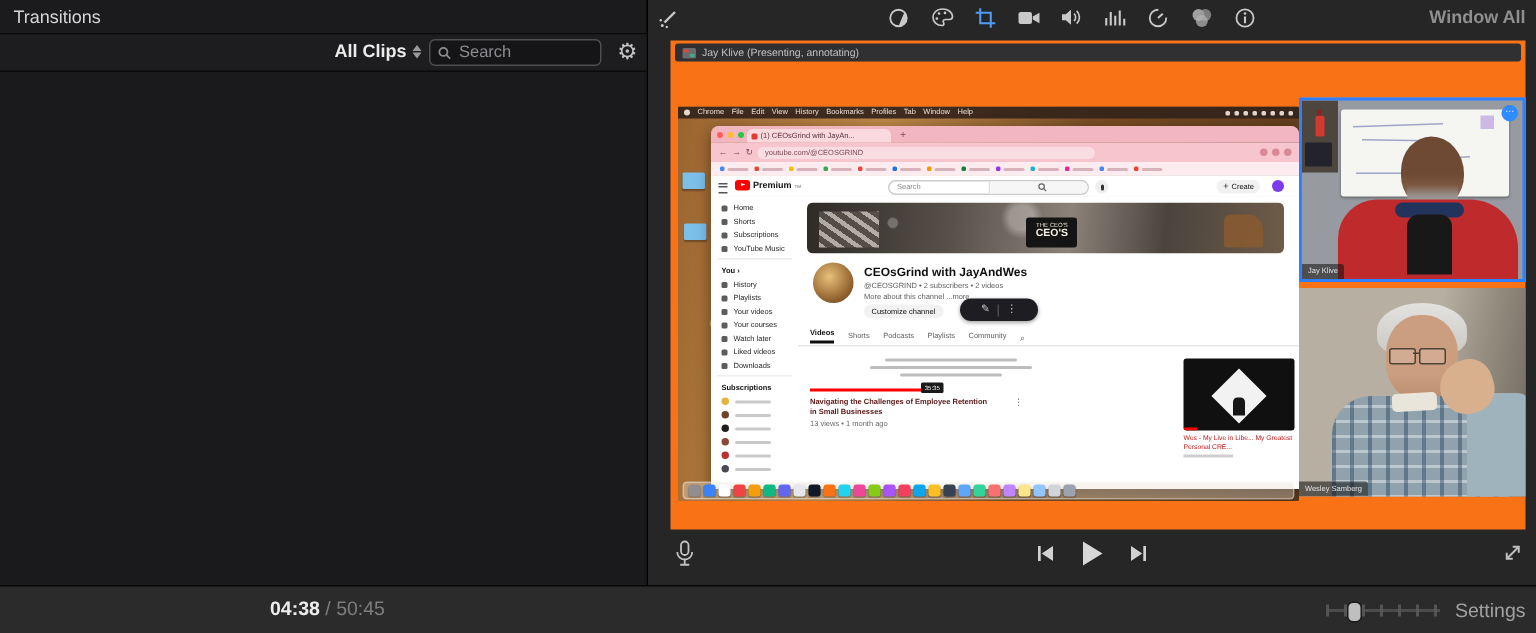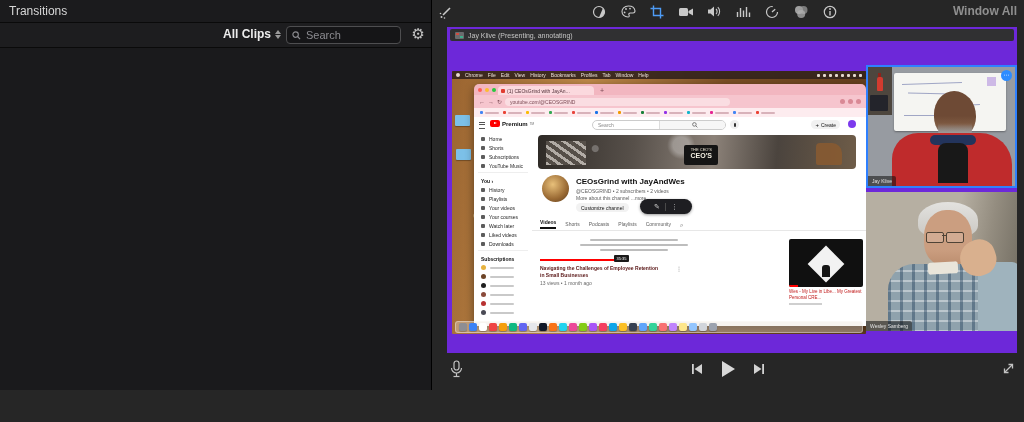--- a/index.html
+++ b/index.html
@@ -23,21 +23,21 @@
   #search-input::placeholder{color:#8b8b90;}
   #panel-gear{position:absolute;right:6px;top:2px;font-size:15px;color:#c2c2c2;cursor:default;}
   #panel-body{position:absolute;left:0;top:48px;right:0;bottom:0;background:#1a1a1c;}
 
   
   #viewer-toolbar{left:432px;top:0;width:592px;height:24px;}
   .tool-icon{position:absolute;top:3px;width:18px;height:17px;display:flex;align-items:center;justify-content:center;cursor:default;}
   #reset-all{position:absolute;right:7px;top:4px;font-size:12px;font-weight:600;color:#8f8f8f;cursor:default;}
 
   
-  #video-frame{left:447px;top:27px;width:570px;height:326px;background:#6d28d9;}
+  #video-frame{left:447px;top:27px;width:570px;height:326px;background:#f97316;}
   #presenter-bar{position:absolute;left:3px;top:2px;right:3px;height:12px;background:#303032;border-radius:2px;display:flex;align-items:center;gap:4px;padding-left:5px;box-sizing:border-box;}
   #share-icon{width:9px;height:7px;background:#6b6b6e;border-radius:1px;position:relative;flex:0 0 auto;}
   #share-icon i{position:absolute;left:1px;top:1px;width:3px;height:2px;background:#d24a3e;}
   #share-icon b{position:absolute;right:1px;bottom:1px;width:3px;height:2px;background:#3fae8a;}
   #presenter-label{font-size:7px;color:#c3c3c3;white-space:nowrap;}
 
   
   #share{left:5px;top:44px;width:414px;height:263px;overflow:hidden;border-radius:1px;
     background:
       radial-gradient(circle at 12% 30%, rgba(255,214,130,.75) 0 4px, transparent 5px),
@@ -681,14 +681,25 @@
     </div>
     <div id="fullscreen-btn" class="tr-btn">
       <svg width="15" height="15" viewBox="0 0 15 15">
           <line x1="4" y1="11" x2="11" y2="4" stroke="#c2c2c2" stroke-width="1.3"></line>
           <path d="M7.5 3.5 L11.5 3.5 L11.5 7.5" fill="none" stroke="#c2c2c2" stroke-width="1.3"></path>
           <path d="M3.5 7.5 L3.5 11.5 L7.5 11.5" fill="none" stroke="#c2c2c2" stroke-width="1.3"></path>
         </svg>
     </div>
   </div>
 
+  <div id="bottom-bar" class="abs">
+    <div id="time-display">
+      <span class="cur">04:38</span><span> / </span><span>50:45</span>
+    </div>
+    <div id="zoom-slider">
+      <div id="zoom-track"></div>
+      <div id="zoom-ticks"></div>
+      <div id="zoom-thumb"></div>
+    </div>
+    <span id="settings-btn">Settings</span>
+  </div>
 
 </div>
 
 </body></html>

